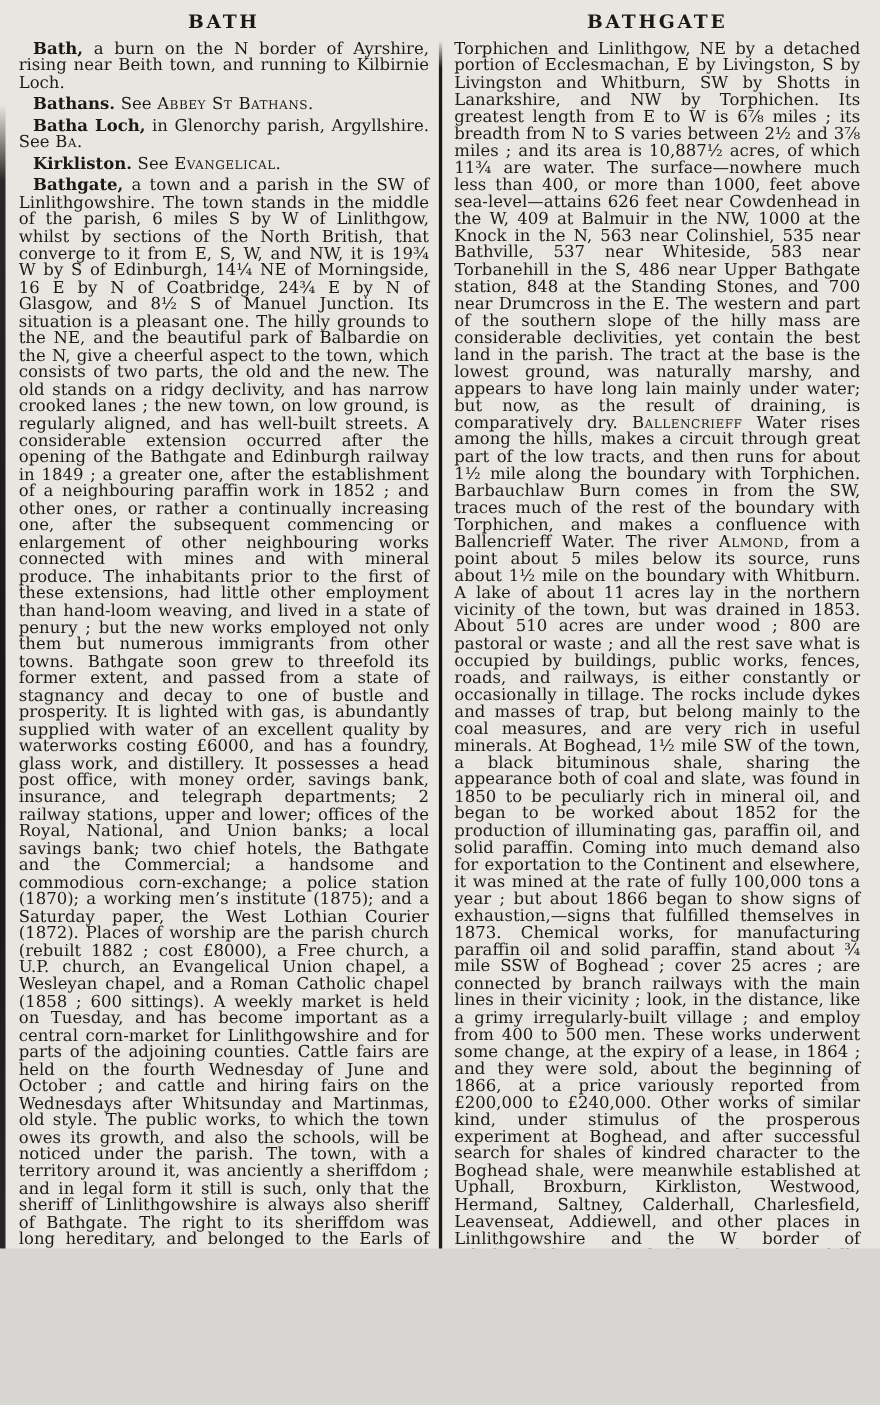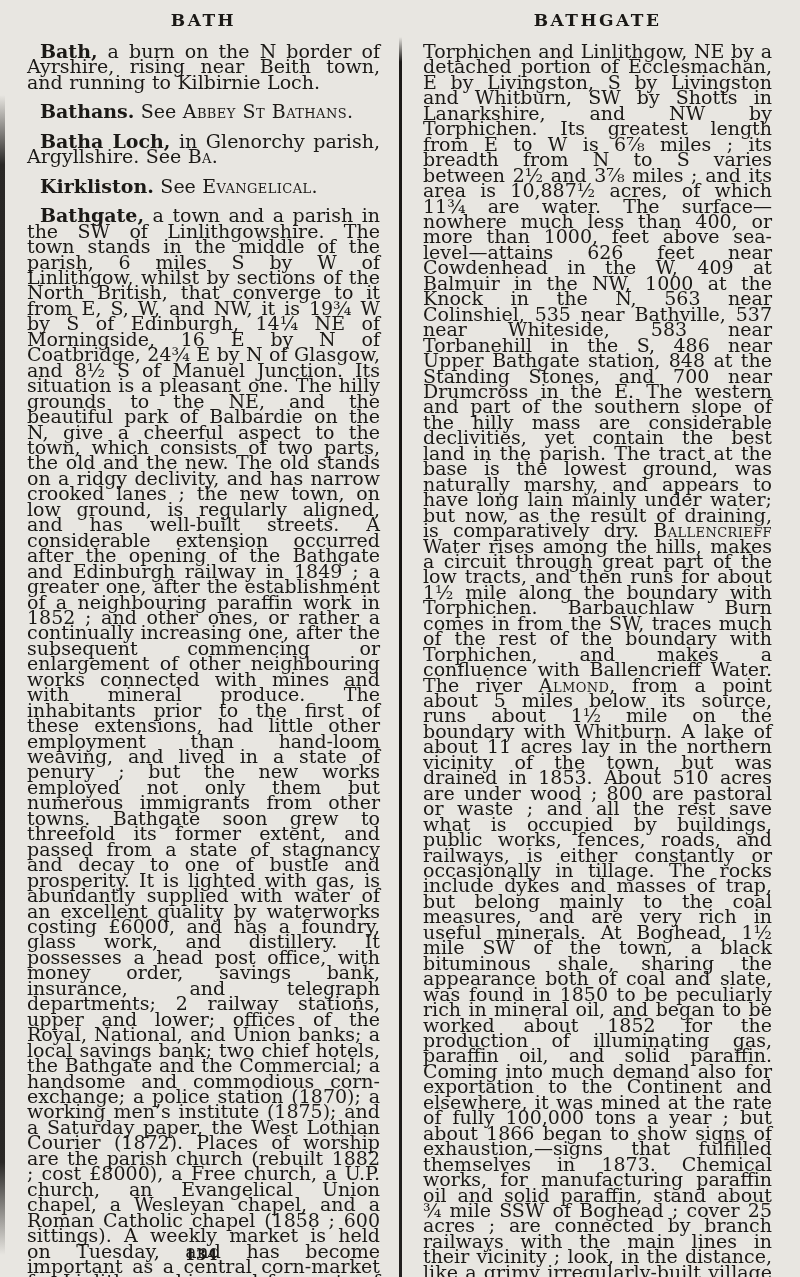--- a/index.html
+++ b/index.html
@@ -5,21 +5,21 @@
   html, body { margin: 0; padding: 0; }
   body {
     width: 800px;
     font-family: "DejaVu Serif", "Liberation Serif", serif;
     color: #1b1916;
     background: #d8d6d2;
   }
   .page {
     position: relative;
     width: 800px;
-    height: 1277px;
+    height: 1135px;
     overflow: hidden;
     background: #e8e6e1;
   }
   
   .edge-shadow-left {
     position: absolute;
     left: 0; top: 95px;
     width: 5px; height: 1160px;
     background: linear-gradient(to bottom, rgba(232,230,225,0) 0%, #2a2826 6%, #171513 50%, #2a2826 92%, rgba(232,230,225,0) 100%);
   }
@@ -36,23 +36,23 @@
   .col-left  { left: 13px;  width: 381px; }
   .col-right { left: 409px; width: 377px; }
   .col-header {
     text-align: center;
     font-weight: bold;
     font-size: 17px;
     letter-spacing: 2.5px;
     margin: 2px 0 7px 0;
   }
   .para {
-    margin: 14px;
+    margin: 4px;
     text-align: justify;
-    font-size: 19px;
+    font-size: 15px;
     line-height: 15.45px;
     word-spacing: 0.4px;
   }
   .indent { text-indent: 13px; }
   .flush-last { text-align-last: justify; }
   .seg-bold { font-weight: bold; }
   .seg-sc { font-variant: small-caps; letter-spacing: 0.4px; }
   .seg-italic { }
   .page-number {
     position: absolute;

